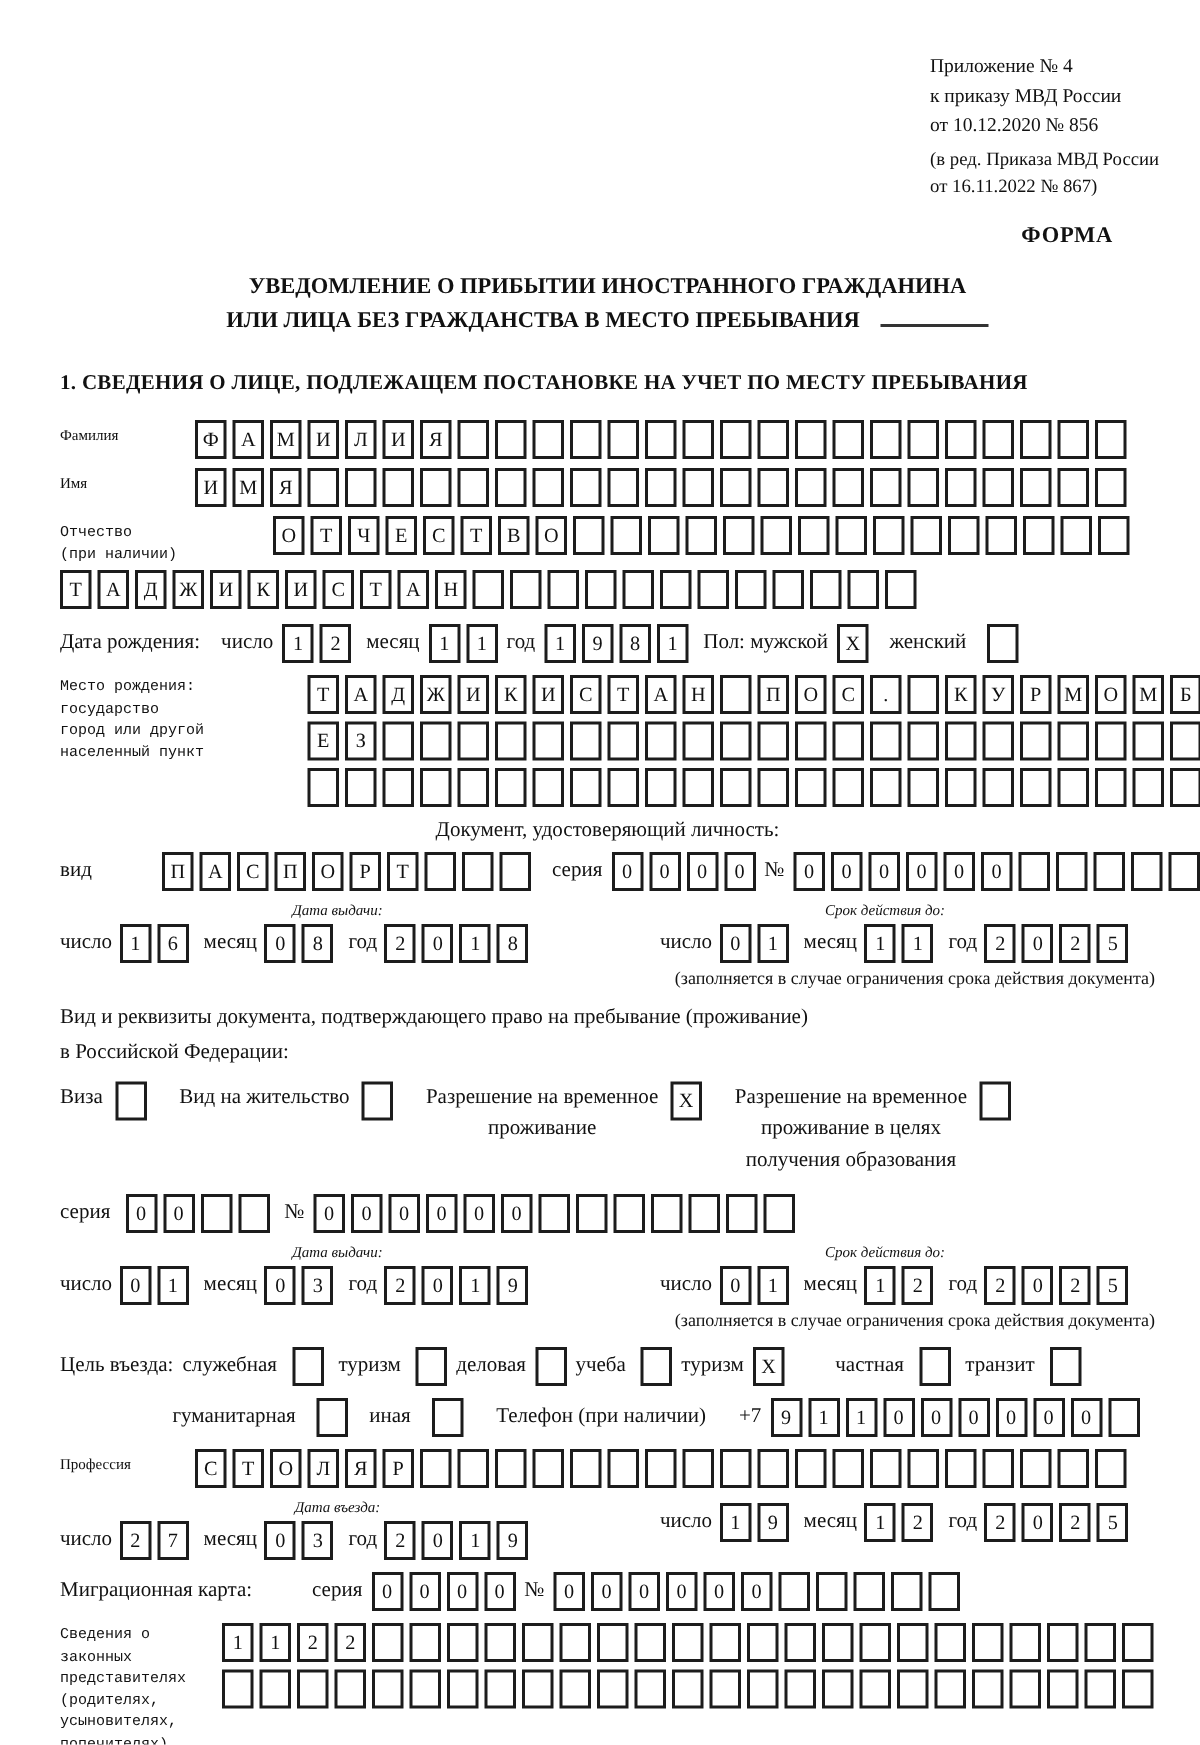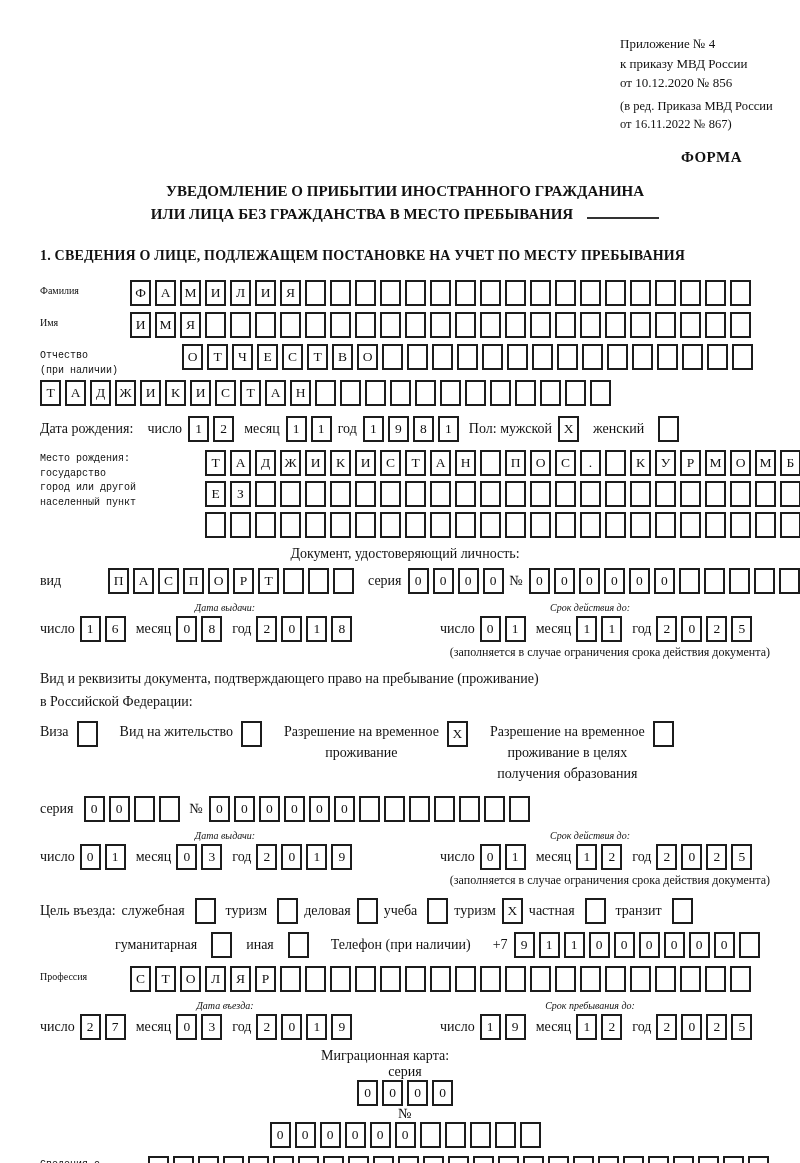--- a/index.html
+++ b/index.html
@@ -536,21 +536,21 @@
     <span class="cell"></span>
     <span class="gap6"></span>
     <span class="inline-lbl" style="padding-top:0;">учеба</span>
     <span class="gap10"></span>
     <span class="cell"></span>
     <span class="gap6"></span>
     <span class="inline-lbl" style="padding-top:0;">туризм</span>
     <span class="gap6"></span>
     <span class="cell">X</span>
     <span class="gap6"></span>
-    <span class="inline-lbl" style="padding-top:0;">частная</span>
+    <span class="inline-lbl" style="padding-top:0;margin-left:28px;">частная</span>
     <span class="gap10"></span>
     <span class="cell"></span>
     <span class="gap10"></span>
     <span class="inline-lbl" style="padding-top:0;">транзит</span>
     <span class="gap10"></span>
     <span class="cell"></span>
   </div>
 
   <div class="row" style="align-items:center; margin-top:8px; padding-left:75px;">
     <span class="inline-lbl" style="padding-top:0;">гуманитарная</span>
@@ -627,21 +627,20 @@
         <span class="dg-lbl">год</span>
         <span class="cells">
             <span class="cell">2</span>
             <span class="cell">0</span>
             <span class="cell">1</span>
             <span class="cell">9</span>
           </span>
       </div>
     </div>
     <div class="dc-right">
-      <div class="dc-head">Срок пребывания до:</div>
       <div class="dg" style="padding-left:30px;">
         <span class="dg-lbl">число</span>
         <span class="cells">
             <span class="cell">1</span>
             <span class="cell">9</span>
           </span>
         <span class="dg-lbl">месяц</span>
         <span class="cells">
             <span class="cell">1</span>
             <span class="cell">2</span>
@@ -650,21 +649,21 @@
         <span class="cells">
             <span class="cell">2</span>
             <span class="cell">0</span>
             <span class="cell">2</span>
             <span class="cell">5</span>
           </span>
       </div>
     </div>
   </div>
 
-  <div class="row" style="align-items:center; margin-top:8px;flex-direction:column;">
+  <div class="row" style="align-items:center; margin-top:8px;">
     <span class="inline-lbl" style="padding-top:0; width:168px;">Миграционная карта:</span>
     <span class="inline-lbl" style="padding-top:0;">серия</span>
     <span class="gap6"></span>
     <span class="cells">
         <span class="cell">0</span>
         <span class="cell">0</span>
         <span class="cell">0</span>
         <span class="cell">0</span>
       </span>
     <span class="gap6"></span>

